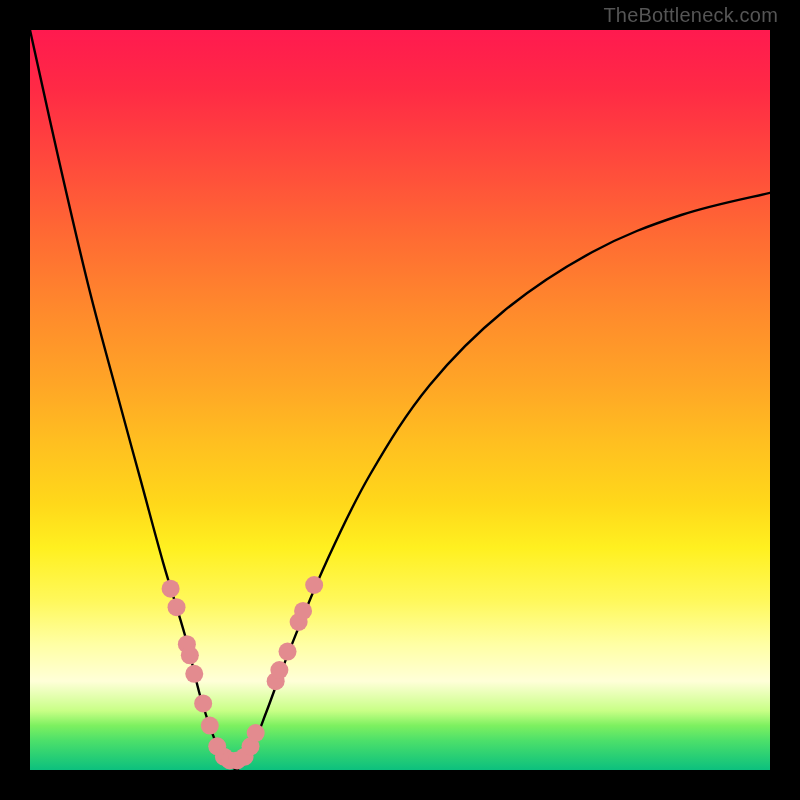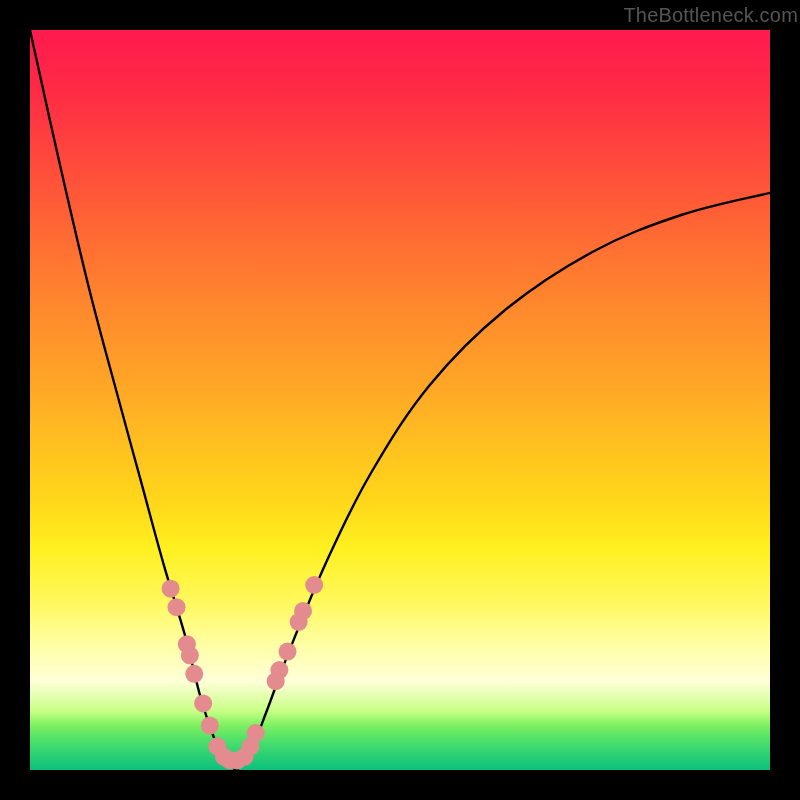--- a/index.html
+++ b/index.html
@@ -39,21 +39,21 @@
       #c8ff86 92%,
       #7df060 94%,
       #4de06a 96%,
       #2bd074 98%,
       #0cc07e 100%
     );
   }
   .watermark {
     position: absolute;
     top: 4px;
-    right: 2px;
+    right: 22px;
     font-family: Arial, Helvetica, sans-serif;
     font-size: 20px;
     font-weight: 500;
     color: #555;
     letter-spacing: 0.2px;
     user-select: none;
   }
   svg.overlay {
     position: absolute;
     left: 0;

